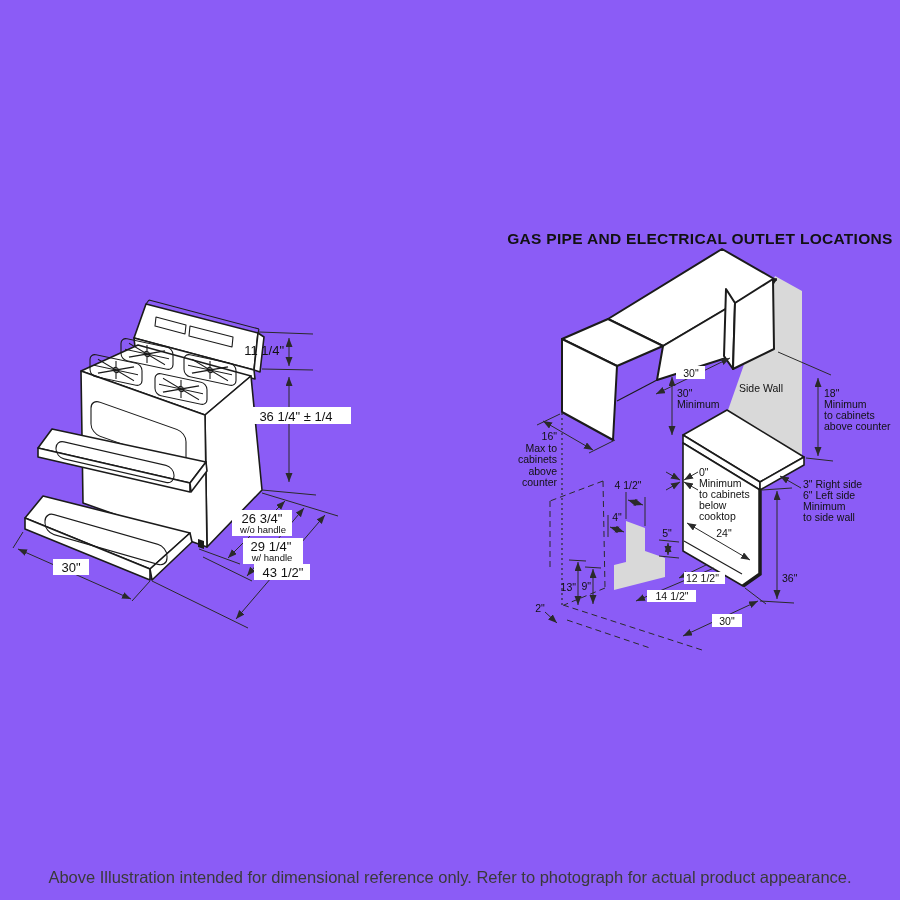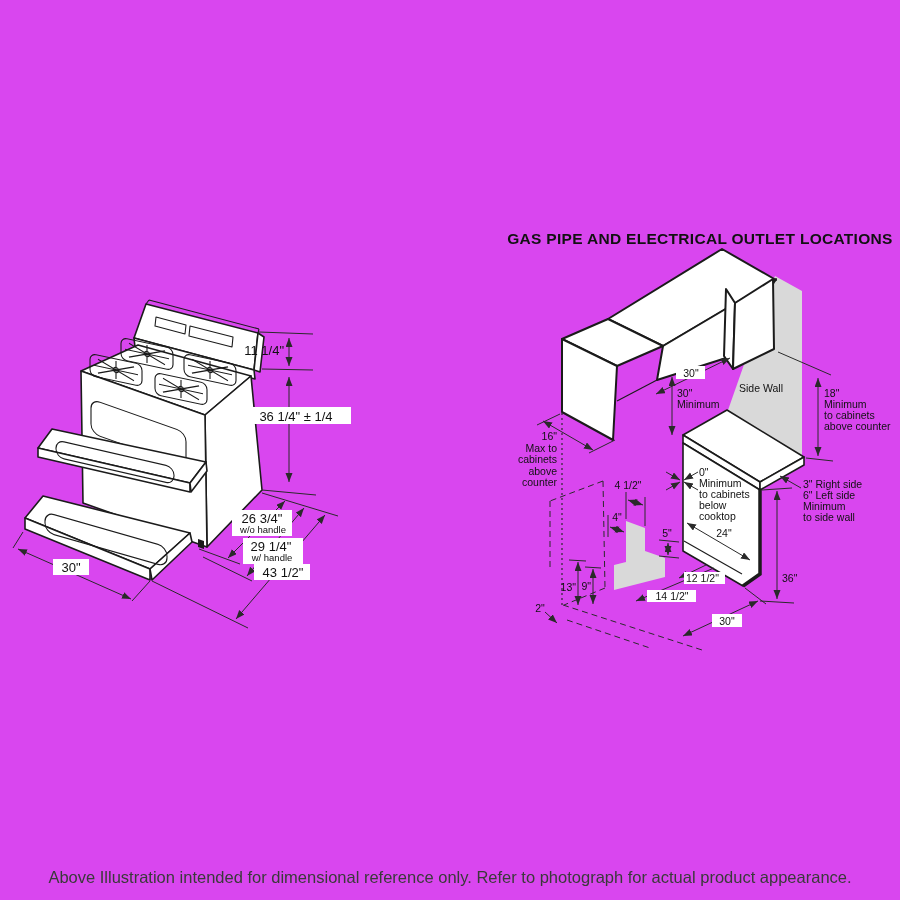--- a/index.html
+++ b/index.html
@@ -1,16 +1,16 @@
 <!DOCTYPE html>
 <html><head>
 <meta charset="utf-8">
 <style>
   html,body{margin:0;padding:0;background:#fff;}
-  #stage{position:relative;width:900px;height:900px;background:#d946ef;overflow:hidden;
+  #stage{position:relative;width:900px;height:900px;background:#8b5cf6;overflow:hidden;
          font-family:"Liberation Sans", sans-serif;}
   svg{position:absolute;left:0;top:0;}
   text{fill:#111;font-family:"Liberation Sans", sans-serif;}
   .lbl{font-size:10.5px;}
   .lbl-lg{font-size:13px;}
   .lbl-sm{font-size:9.5px;}
   .title{font-size:15.5px;font-weight:bold;letter-spacing:.3px;}
   .caption{font-size:16.5px;fill:#3a3a3a;}
   .ln{stroke:#2a2a2a;stroke-width:1;fill:none;}
   .tick{stroke:#2a2a2a;stroke-width:1;fill:none;}

